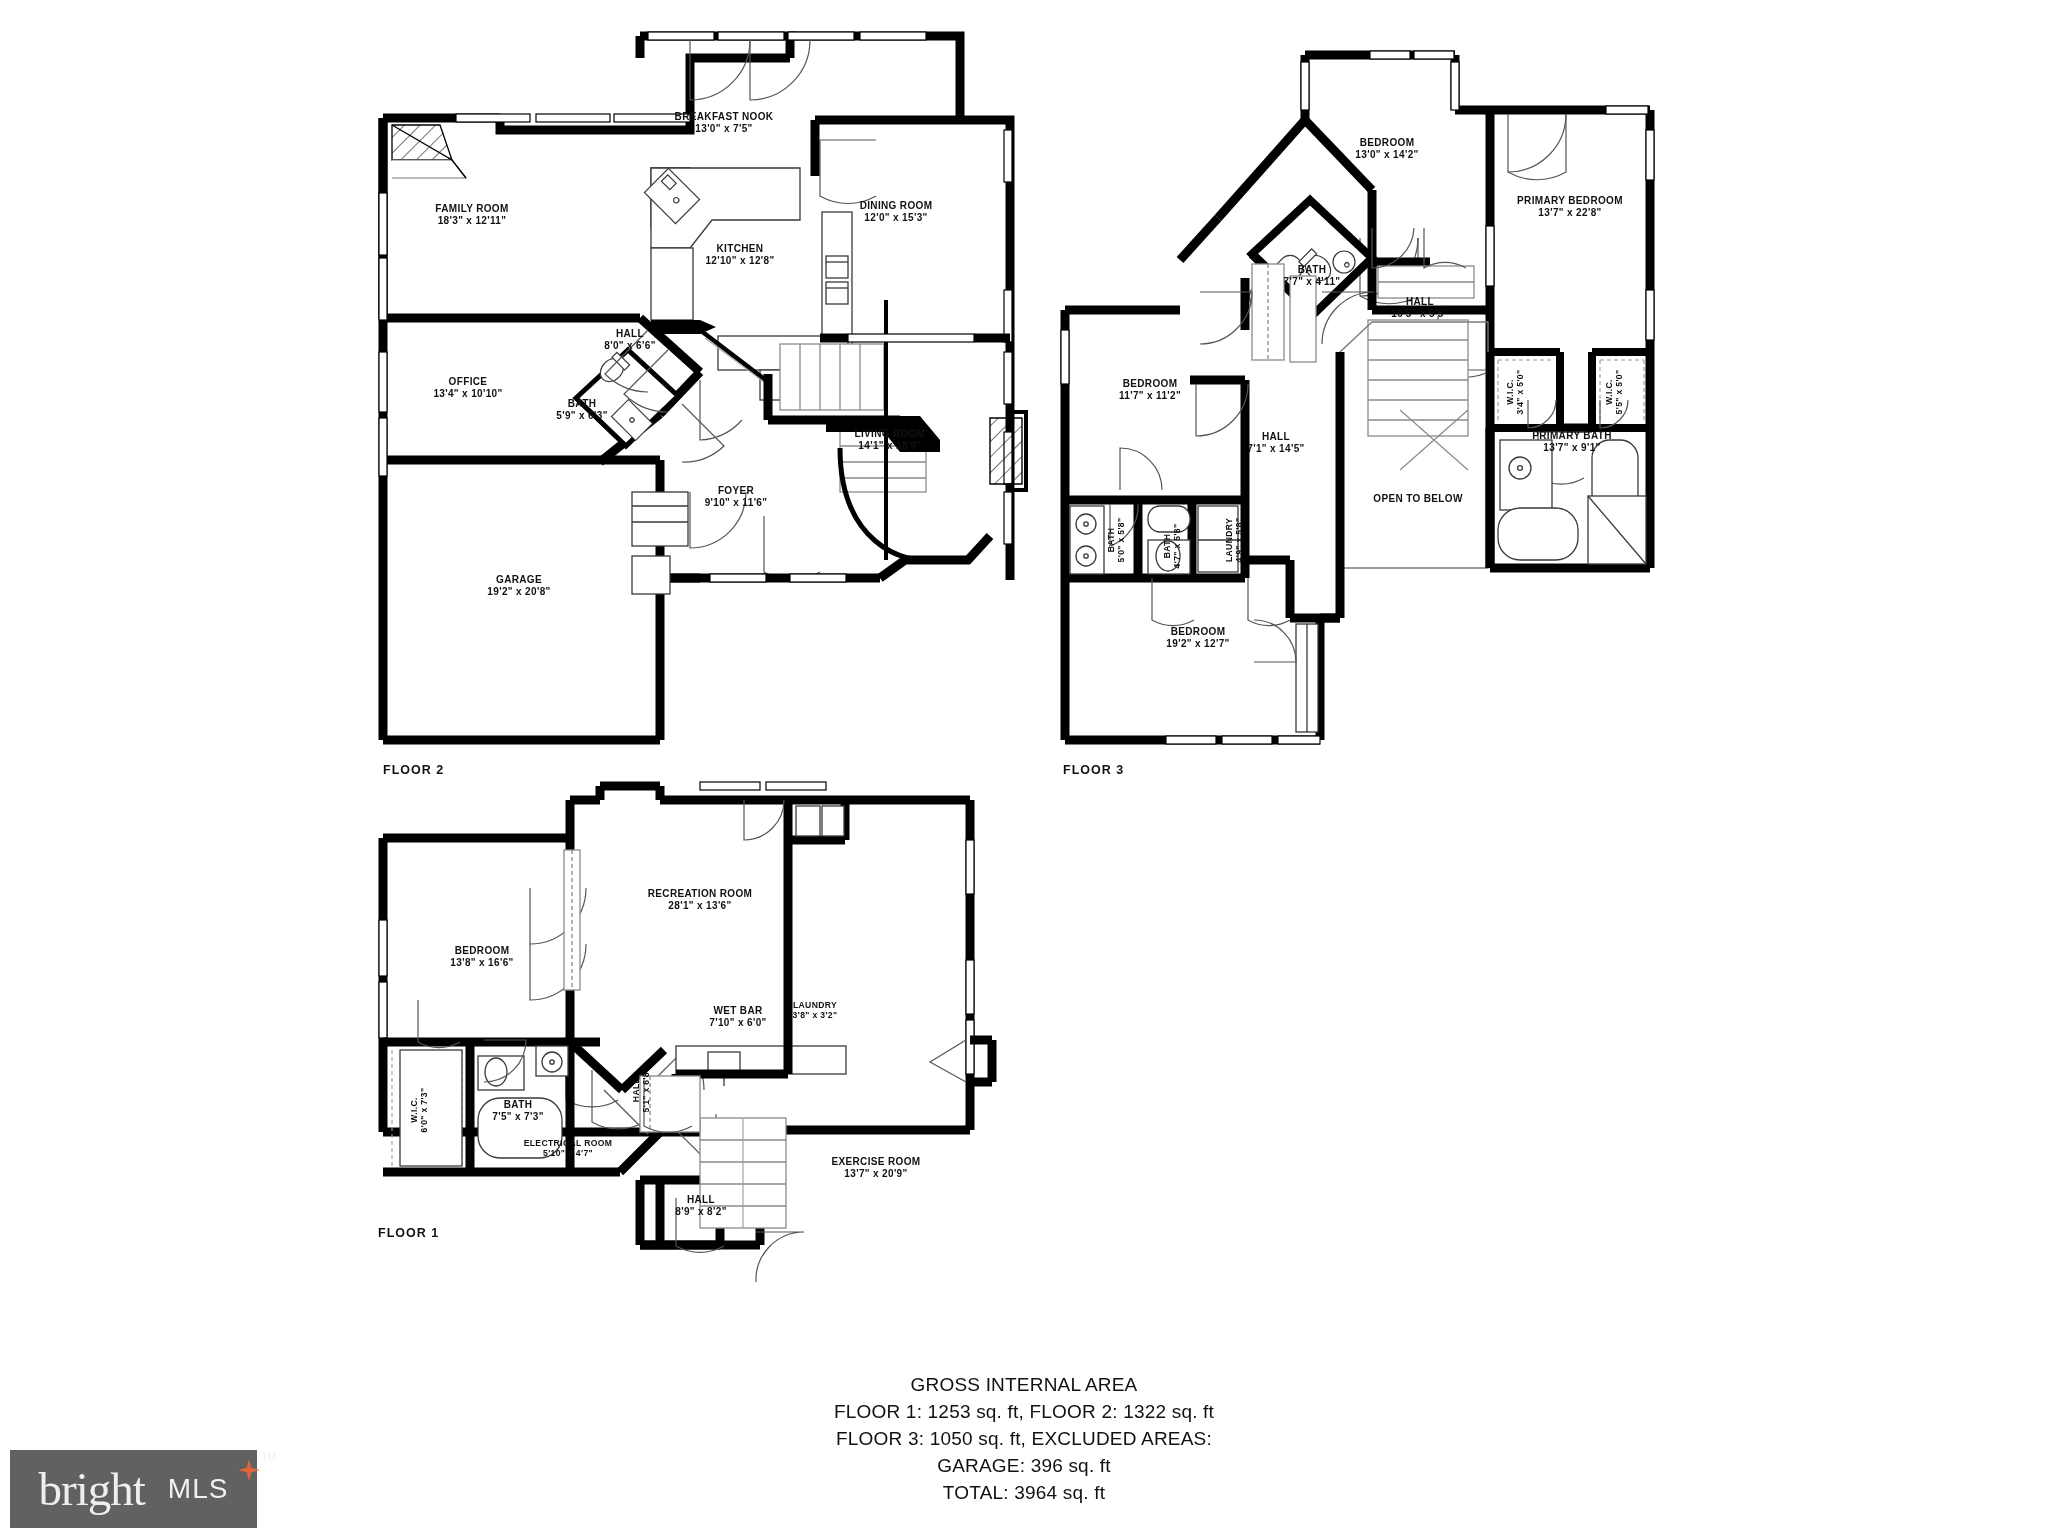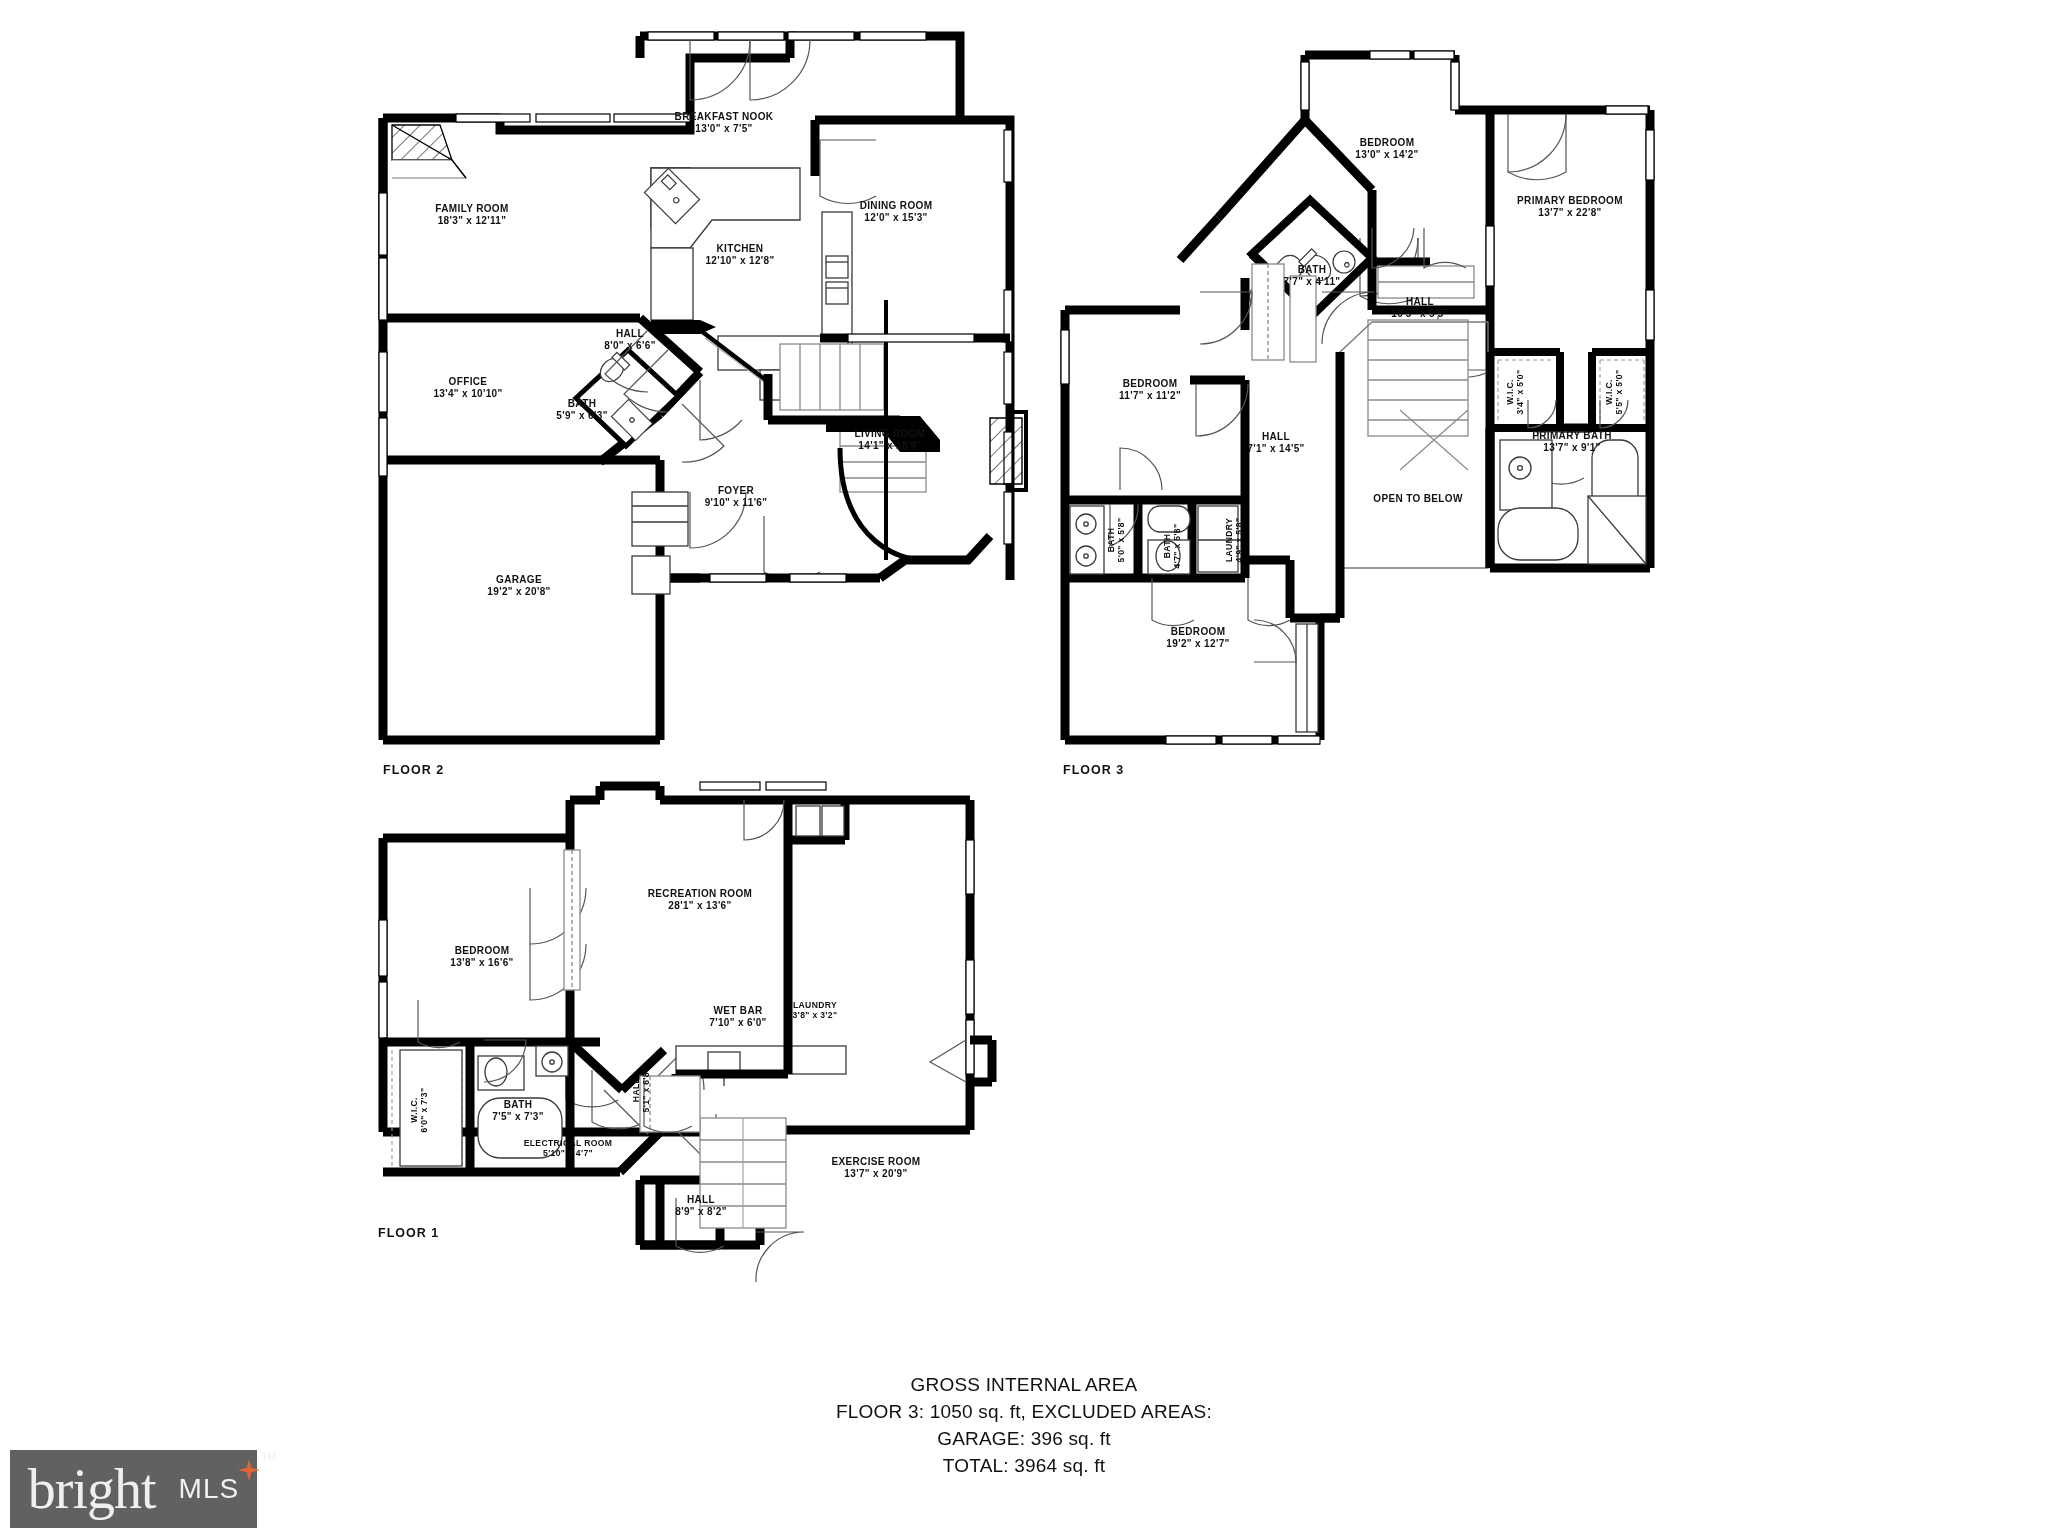--- a/index.html
+++ b/index.html
@@ -73,21 +73,21 @@
     height: 78px;
     background: #616161;
     display: flex;
     align-items: center;
     justify-content: center;
     gap: 9px;
   }
   .brand-word {
     position: relative;
     font-family: "Liberation Serif", serif;
-    font-size: 56px;
+    font-size: 47px;
     color: #f0efee;
     letter-spacing: -1px;
     line-height: 1;
   }
   .brand-star {
     position: absolute;
     right: -3px;
     top: 9px;
     width: 22px;
     height: 22px;
@@ -826,20 +826,21 @@
     <span class="rl-dims">8'9" x 8'2"</span>
   </div>
   <div class="room-label rl-size-sm" style="left:876px; top:1168px;">
     <span class="rl-name">EXERCISE ROOM</span>
     <span class="rl-dims">13'7" x 20'9"</span>
   </div>
   <div class="floor-caption" style="left:378px; top:1226px;">FLOOR 1</div>
 
   <div class="area-summary" style="top:1372px;">
     <div>GROSS INTERNAL AREA</div>
+    <div>FLOOR 1: 1253 sq. ft, FLOOR 2: 1322 sq. ft</div>
     <div>FLOOR 3: 1050 sq. ft, EXCLUDED AREAS:</div>
     <div>GARAGE: 396 sq. ft</div>
     <div>TOTAL: 3964 sq. ft</div>
   </div>
 
   <div class="brand-logo">
     <span class="brand-word">bright</span>
     <svg class="brand-star" viewBox="0 0 24 24">
       <path d="M12 0 L14.4 9.6 L24 12 L14.4 14.4 L12 24 L9.6 14.4 L0 12 L9.6 9.6 Z" fill="currentColor"></path>
     </svg>

